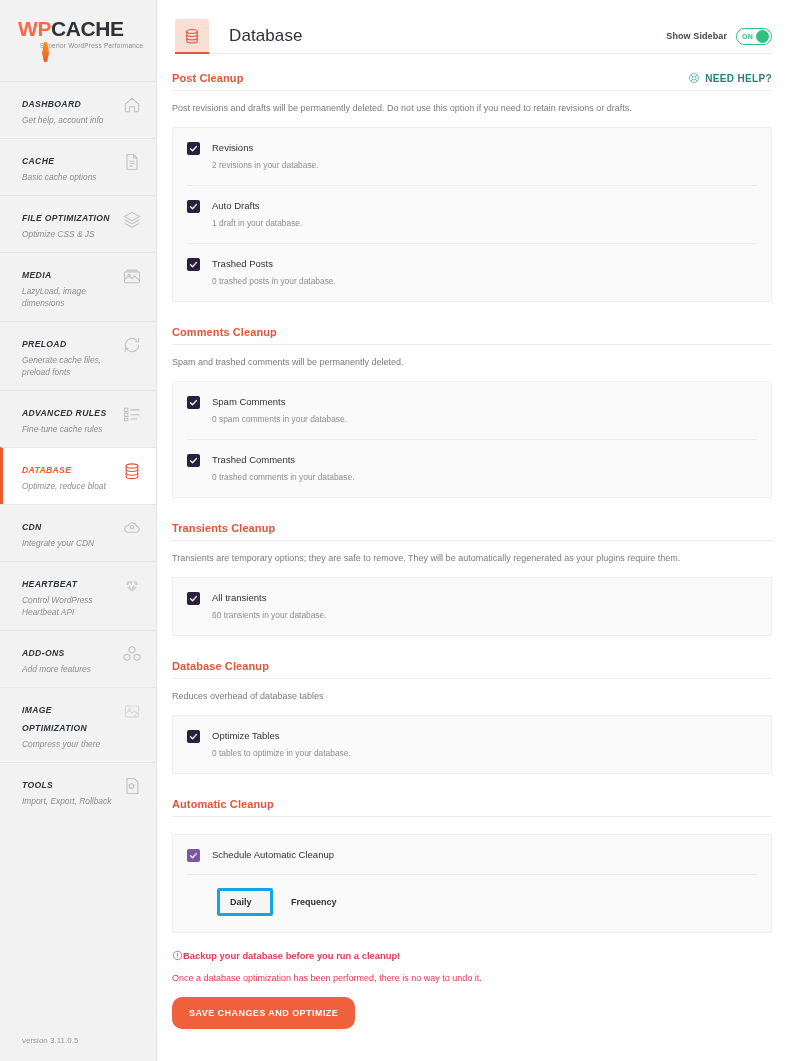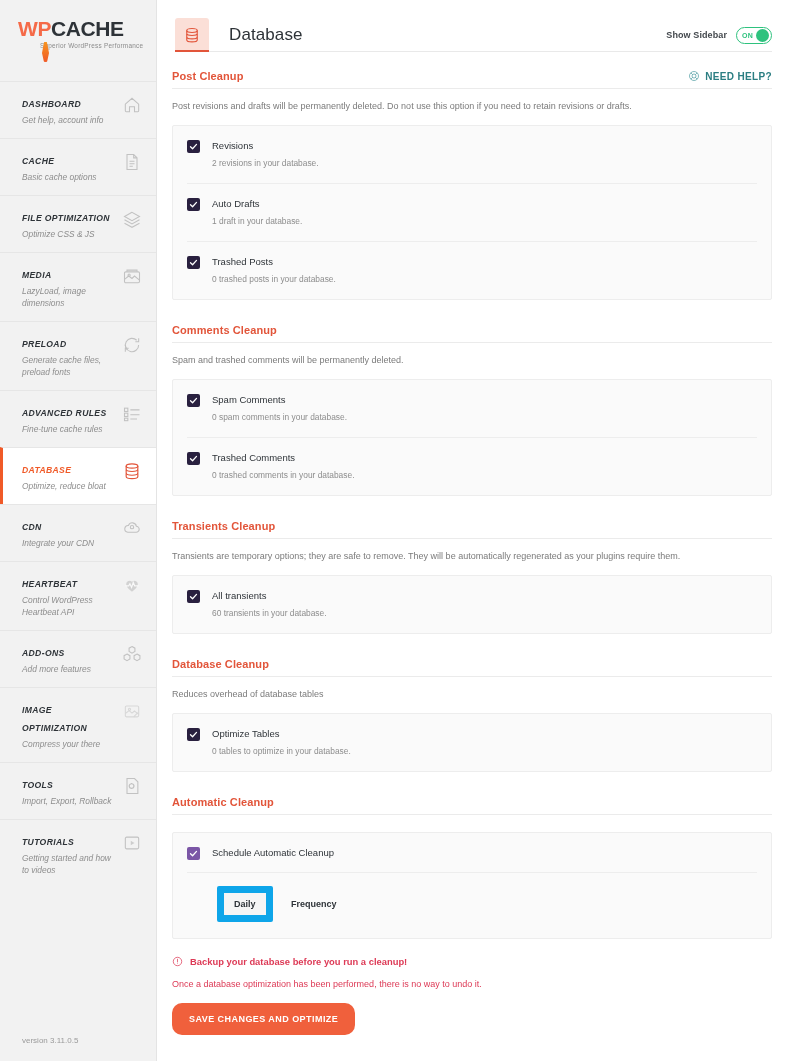--- a/index.html
+++ b/index.html
@@ -264,41 +264,41 @@
 
   
   .sched-row {
     padding: 13px 0 16px 30px;
     border-top: 1px solid #ededed;
     display: flex;
     align-items: center;
   }
   .select-box {
     min-width: 56px;
-    border: 7px solid #0ea5e9;
+    border: 3px solid #0ea5e9;
     background: #f5f5f5;
     border-radius: 2px;
     padding: 6px 10px;
     font-size: 9px;
     font-weight: bold;
     color: #2e3338;
     cursor: pointer;
   }
   .freq-label {
     font-size: 9px;
     font-weight: bold;
     color: #2e3338;
     margin-left: 18px;
   }
 
   
   .warn-strong {
     display: flex;
     align-items: center;
-    gap: 7px;
+    gap: 0;
     color: #dd3a56;
     font-size: 9.4px;
     font-weight: bold;
     margin-top: 17px;
   }
   .warn-strong svg { width: 11px; height: 11px; display:block; }
   .warn-sub {
     color: #dd3a56;
     font-size: 9px;
     margin-top: 12px;
@@ -498,32 +498,20 @@
         </span>
         <span class="nav-icon">
           <svg viewBox="0 0 24 24" fill="none" stroke="#9b9b9b" stroke-width="1.3">
               <path d="M6 3h9l4 4v14H6z"></path>
               <circle cx="11.5" cy="12" r="2.8"></circle>
               <path d="M11.5 8.5v1.2M11.5 14.3v1.2M8.2 12h1.2M13.6 12h1.2"></path>
             </svg>
         </span>
       </a>
 
-      <a class="nav-item">
-        <span class="nav-text">
-          <span class="nav-title">TUTORIALS</span>
-          <span class="nav-sub" style="display:block">Getting started and how to videos</span>
-        </span>
-        <span class="nav-icon">
-          <svg viewBox="0 0 24 24" fill="none" stroke="#9b9b9b" stroke-width="1.3">
-              <rect x="4" y="5" width="16" height="14" rx="1.5"></rect>
-              <path d="M10.5 9.2l4.5 2.8-4.5 2.8z" fill="#b0b0b0" stroke="none"></path>
-            </svg>
-        </span>
-      </a>
 
     </nav>
 
     <div class="version">version 3.11.0.5</div>
   </aside>
 
   <main id="main">
 
     <header class="page-header">
       <span class="header-icon">

